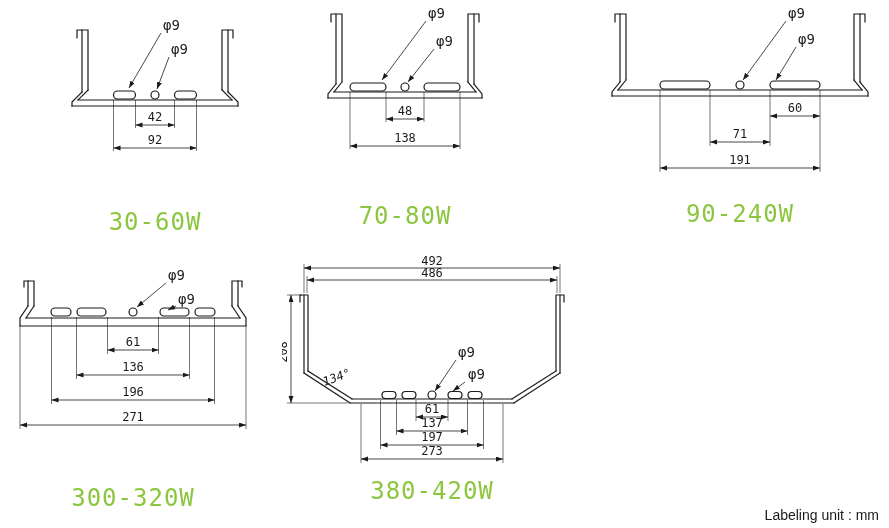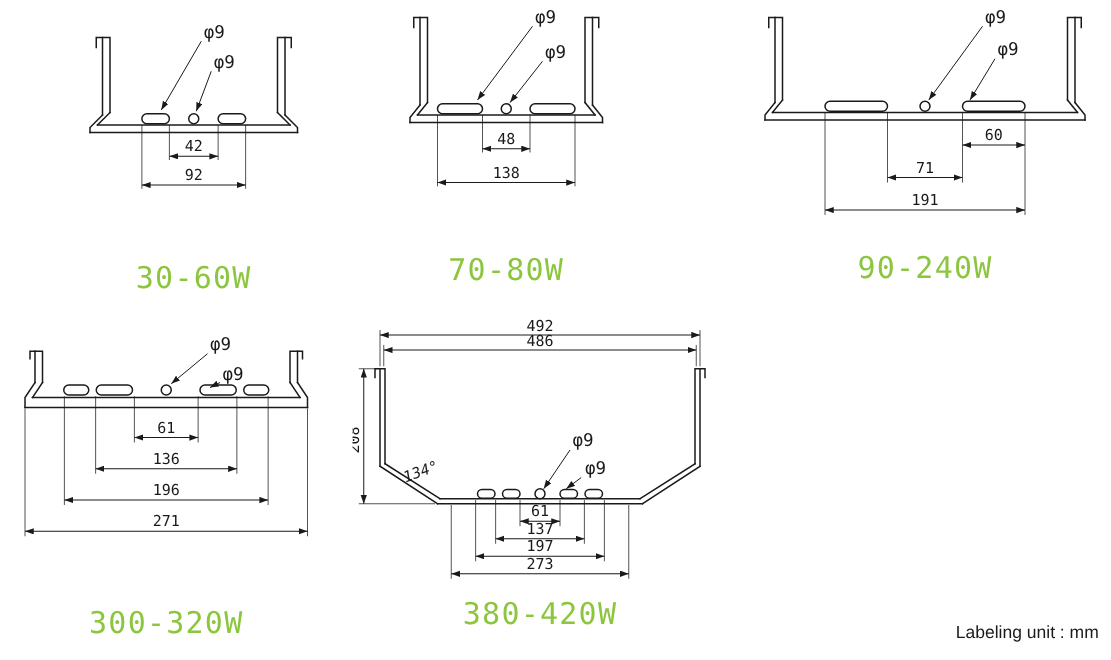--- a/index.html
+++ b/index.html
@@ -6,21 +6,21 @@
   body{width:889px;height:528px;background:#ffffff;position:relative;overflow:hidden;
        font-family:"Liberation Sans",sans-serif;}
   svg{position:absolute;}
   .ln{stroke:#1a1a1a;stroke-width:1.2;fill:none;stroke-linecap:square;}
   .thin{stroke:#1a1a1a;stroke-width:0.6;fill:none;}
   .dim{stroke:#1a1a1a;stroke-width:0.8;fill:none;}
   .t{font:12px "DejaVu Sans Mono",monospace;fill:#1a1a1a;text-anchor:middle;}
   .ti{font:italic 12px "DejaVu Sans Mono",monospace;fill:#1a1a1a;text-anchor:middle;}
   .phi{font:14px "DejaVu Sans Mono",monospace;fill:#1a1a1a;}
   .watt{font:24px "DejaVu Sans Mono",monospace;fill:#8cc63e;text-anchor:middle;letter-spacing:1px;}
-  .note{position:absolute;font:14px "Liberation Sans",sans-serif;color:#1a1a1a;}
+  .note{position:absolute;font:14px "Liberation Sans",sans-serif;color:#1a1a1a;margin-top:10px;}
 </style>
 </head>
 <body>
 
 <svg style="left:55px;top:12px" width="200" height="230" viewBox="0 0 200 230">
   <defs>
     <marker id="arA" markerUnits="userSpaceOnUse" markerWidth="10" markerHeight="8" refX="7" refY="2.5" orient="auto-start-reverse">
       <path d="M0,0 L7,2.5 L0,5 Z" fill="#1a1a1a"></path>
     </marker>
   </defs>

